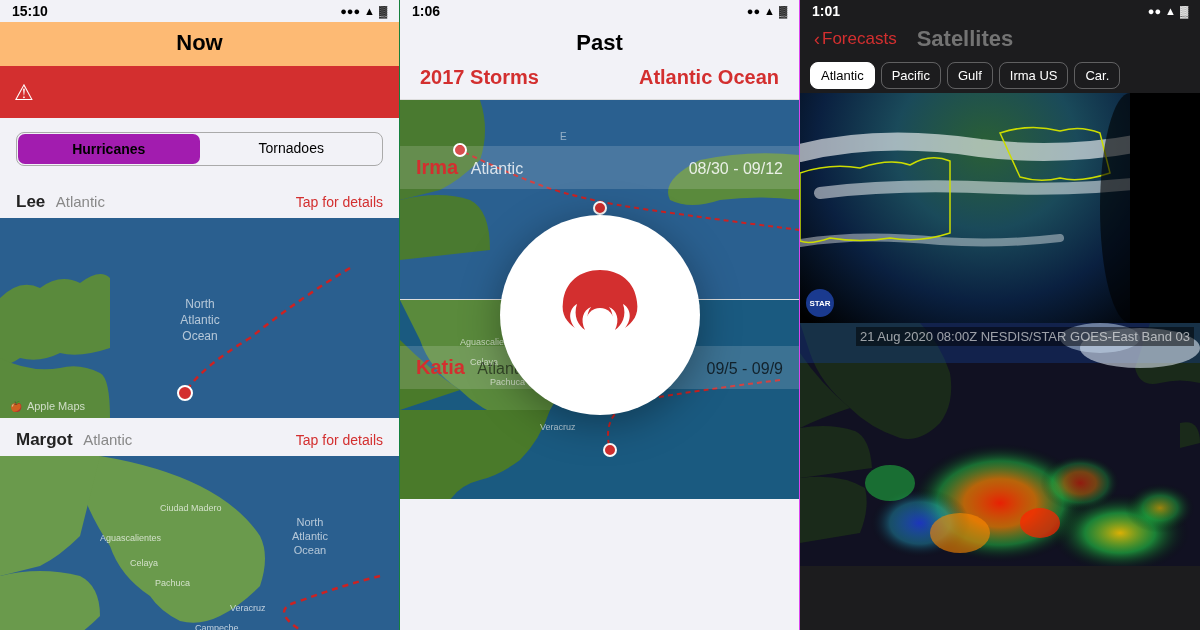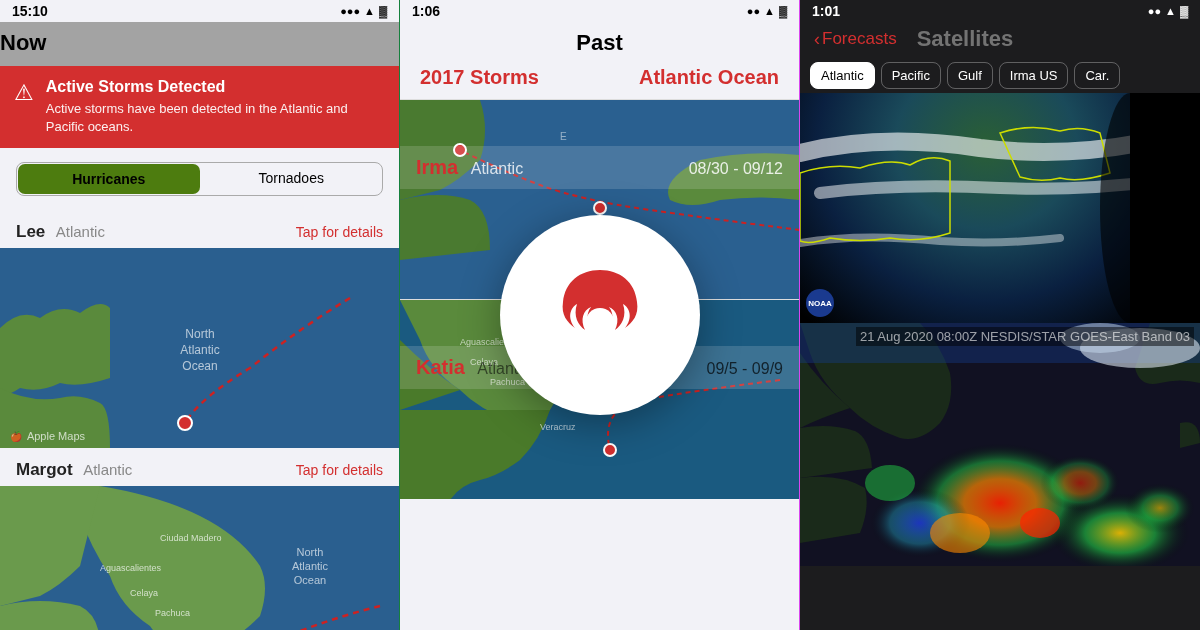--- a/index.html
+++ b/index.html
@@ -37,24 +37,25 @@
       background: #f2f2f7;
       font-size: 13px;
       font-weight: 600;
       height: 22px;
     }
 
     .status-bar .time { font-size: 14px; font-weight: 700; }
     .status-icons { display: flex; gap: 4px; align-items: center; font-size: 11px; }
 
     .panel-title {
+      text-align: center;
       font-size: 22px;
       font-weight: 600;
       padding: 8px 0 10px;
-      background: #a3a3a3;
+      background: #fdba74;
     }
 
     .alert-banner {
       background: #d32f2f;
       color: white;
       display: flex;
       align-items: flex-start;
       padding: 12px 14px;
       gap: 12px;
     }
@@ -76,21 +77,21 @@
     }
     .segment-btn {
       flex: 1;
       text-align: center;
       padding: 7px 0;
       font-size: 14px;
       font-weight: 500;
       cursor: pointer;
     }
     .segment-btn.active {
-      background: #4d7c0f;
+      background: #a21caf;
       font-weight: 700;
       border-radius: 7px;
       margin: 1px;
     }
 
     .storm-item {
       padding: 12px 16px 2px;
       background: #f2f2f7;
     }
     .storm-row {
@@ -313,24 +314,20 @@
         <span>●●●</span>
         <span>▲</span>
         <span>▓</span>
       </div>
     </div>
 
     <div class="panel-title">Now</div>
 
     <div class="alert-banner">
       <div class="alert-icon">⚠</div>
-      <div>
-        <div class="alert-title">Active Storms Detected</div>
-        <div class="alert-body">Active storms have been detected in the Atlantic and Pacific oceans.</div>
-      </div>
     </div>
 
     <div class="segment-control">
       <div class="segment-btn active">Hurricanes</div>
       <div class="segment-btn">Tornadoes</div>
     </div>
 
     <div class="storm-item">
       <div class="storm-row">
         <div>
@@ -526,21 +523,21 @@
         <path d="M0,150 Q60,140 140,148 Q200,152 260,145" stroke="rgba(255,255,255,0.4)" stroke-width="8" fill="none" stroke-linecap="round"></path>
 
         <path d="M0,80 Q30,70 60,75 Q90,65 110,72 Q130,60 150,68 L150,140 Q120,150 90,145 Q60,150 30,145 Q10,152 0,148 Z" fill="none" stroke="#ccdd00" stroke-width="1.5"></path>
         <path d="M200,40 Q230,30 260,38 Q280,32 300,40 L310,80 Q280,90 260,85 Q240,90 220,84 Z" fill="none" stroke="#ccdd00" stroke-width="1.5"></path>
 
         <rect x="330" y="0" width="70" height="230" fill="#000"></rect>
 
         <ellipse cx="330" cy="115" rx="30" ry="115" fill="rgba(0,0,0,0.6)"></ellipse>
       </svg>
       
-      <div class="noaa-logo">NOAA</div>
+      <div class="noaa-logo">STAR</div>
     </div>
 
     <div class="sat-image-bottom">
       <svg width="400" height="243" xmlns="http://www.w3.org/2000/svg">
         <defs>
           <radialGradient id="blob1" cx="50%" cy="50%" r="50%">
             <stop offset="0%" stop-color="#ff2200" stop-opacity="0.9"></stop>
             <stop offset="40%" stop-color="#ff8800" stop-opacity="0.7"></stop>
             <stop offset="70%" stop-color="#22cc44" stop-opacity="0.5"></stop>
             <stop offset="100%" stop-color="transparent"></stop>

